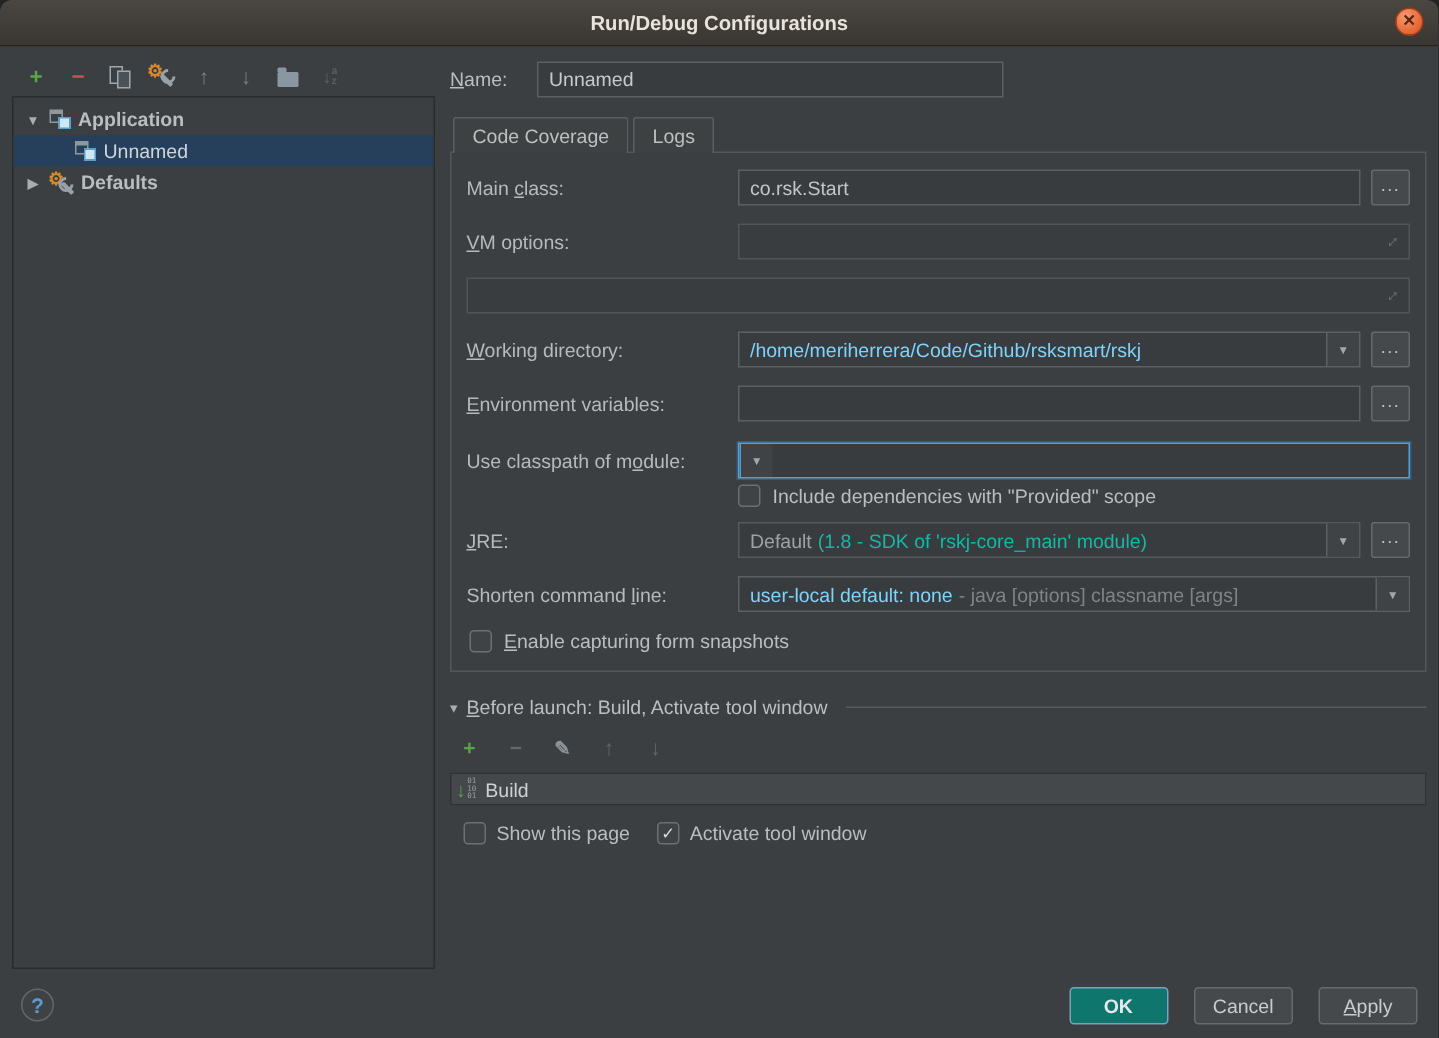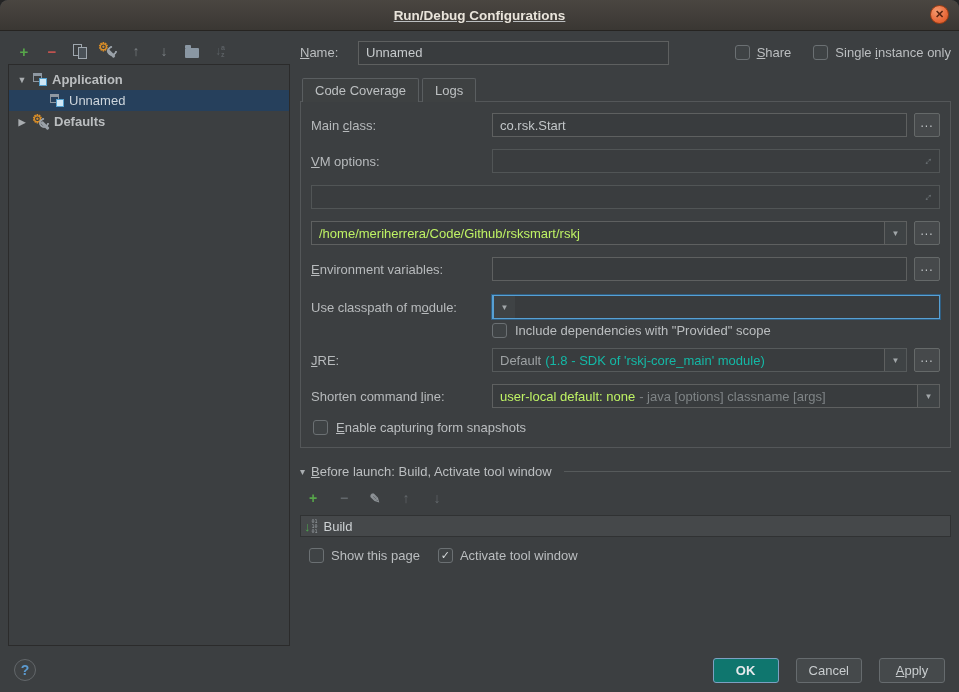--- a/index.html
+++ b/index.html
@@ -5,21 +5,21 @@
   html,body{margin:0;padding:0;background:#242424;}
   .window{
     width:959px;height:692px;position:relative;overflow:hidden;
     background:#3C3F41;border-radius:8px 8px 0 0;
     font-family:"Liberation Sans",sans-serif;font-size:13px;color:#BBBEC0;
     -webkit-font-smoothing:antialiased;
   }
   
   .titlebar{height:30px;background:linear-gradient(#4A4641,#3A3733);
     border-bottom:1px solid #262421;border-radius:8px 8px 0 0;
-    display:flex;align-items:center;justify-content:center;position:relative;text-decoration:underline;}
+    display:flex;align-items:center;justify-content:center;position:relative;}
   .title{color:#E9E4DB;font-weight:bold;font-size:13.5px;}
   .close-btn{position:absolute;right:10px;top:5px;width:19px;height:19px;border-radius:50%;
     background:radial-gradient(circle at 35% 30%,#F59B70,#E96A3B 60%,#D5541F);
     border:1px solid #9C3F16;color:#5A2512;font-size:11px;font-weight:bold;
     display:flex;align-items:center;justify-content:center;line-height:1;cursor:pointer;box-sizing:border-box;}
   .main{position:absolute;top:30px;left:0;right:0;bottom:44px;}
   
   .left-col{position:absolute;left:8px;top:8px;width:282px;bottom:2px;display:flex;flex-direction:column;}
   .toolbar{height:26px;display:flex;align-items:center;gap:10px;padding:0 7px;flex:none;}
   .tbtn{width:18px;height:18px;display:flex;align-items:center;justify-content:center;
@@ -78,21 +78,21 @@
     border-radius:2px;color:#C2C6C8;display:flex;align-items:center;justify-content:center;
     font-size:12px;letter-spacing:1px;cursor:pointer;padding-bottom:5px;box-sizing:border-box;}
   .combo{flex:1;height:24px;display:flex;align-items:stretch;background:#393C3E;border:1px solid #5E6060;
     box-sizing:border-box;cursor:pointer;min-width:0;}
   .combo .val{flex:1;display:flex;align-items:center;padding:0 7px;gap:6px;white-space:nowrap;overflow:hidden;}
   .combo .carrow{width:21px;flex:none;border-left:1px solid #5E6060;display:flex;align-items:center;
     justify-content:center;color:#A2A7AA;font-size:8px;background:#3F4345;}
   .combo.focused{border:1px solid #57A0D4;box-shadow:0 0 0 1px #2F5E82;}
   .combo.focused .carrow{border-left-color:#57A0D4;}
   .combo.dim{border-color:#565A5B;}
-  .txt-main{color:#bef264;}
+  .txt-main{color:#7dd3fc;}
   .txt-dim{color:#7F8486;}
   .txt-dis-main{color:#9EA2A4;}
   .txt-dis{color:#14b8a6;}
   .module-ic{position:relative;width:16px;height:13px;flex:none;}
   .module-ic .mf{position:absolute;left:2px;top:2px;width:13px;height:9px;background:#8A97A3;border-radius:1px;}
   .module-ic .mf::before{content:"";position:absolute;top:-3px;left:0;width:6px;height:3px;background:#8A97A3;border-radius:1px 1px 0 0;}
   .module-ic .sq{position:absolute;left:0;bottom:-1px;width:6px;height:6px;background:#3592C4;}
   .include-row{display:flex;align-items:center;gap:8px;margin:-4px 0 10px 181px;}
   .snap-row{display:flex;align-items:center;gap:8px;margin:0 0 4px 2px;}
   .classpath-row{margin-top:14px;margin-bottom:8px;}
@@ -194,30 +194,20 @@
           <span>Defaults</span>
         </div>
       </div>
     </div>
 
     <div class="right-col">
 
       <div class="name-row">
         <span class="nlabel"><span class="mn">N</span><span>ame:</span></span>
         <input class="name-input" readonly="" value="Unnamed" style="">
-        <div class="hdr-checks">
-          <span class="cbgroup">
-            <span class="cb">✓</span>
-            <span><span class="mn">S</span><span>hare</span></span>
-          </span>
-          <span class="cbgroup">
-            <span class="cb">✓</span>
-            <span><span>Single </span><span class="mn">i</span><span>nstance only</span></span>
-          </span>
-        </div>
       </div>
 
       <div class="tabs">
         <div class="tab">Code Coverage</div>
         <div class="tab">Logs</div>
       </div>
 
       <div class="tab-panel">
 
         <div class="frow">
@@ -237,20 +227,21 @@
         </div>
 
         <div class="frow">
           <div class="tfwrap">
             <input class="tfield disabled" readonly="" value="" style="">
             <span class="expand-ic">↔</span>
           </div>
         </div>
 
         <div class="frow">
+          <span class="flabel"><span></span><span class="mn">W</span><span>orking directory:</span></span>
           <div class="combo">
             <span class="val">
                 <span class="txt-main">/home/meriherrera/Code/Github/rsksmart/rskj</span>
               </span>
             <span class="carrow">▼</span>
           </div>
           <span class="ellipsis-btn">...</span>
         </div>
 
         <div class="frow">

